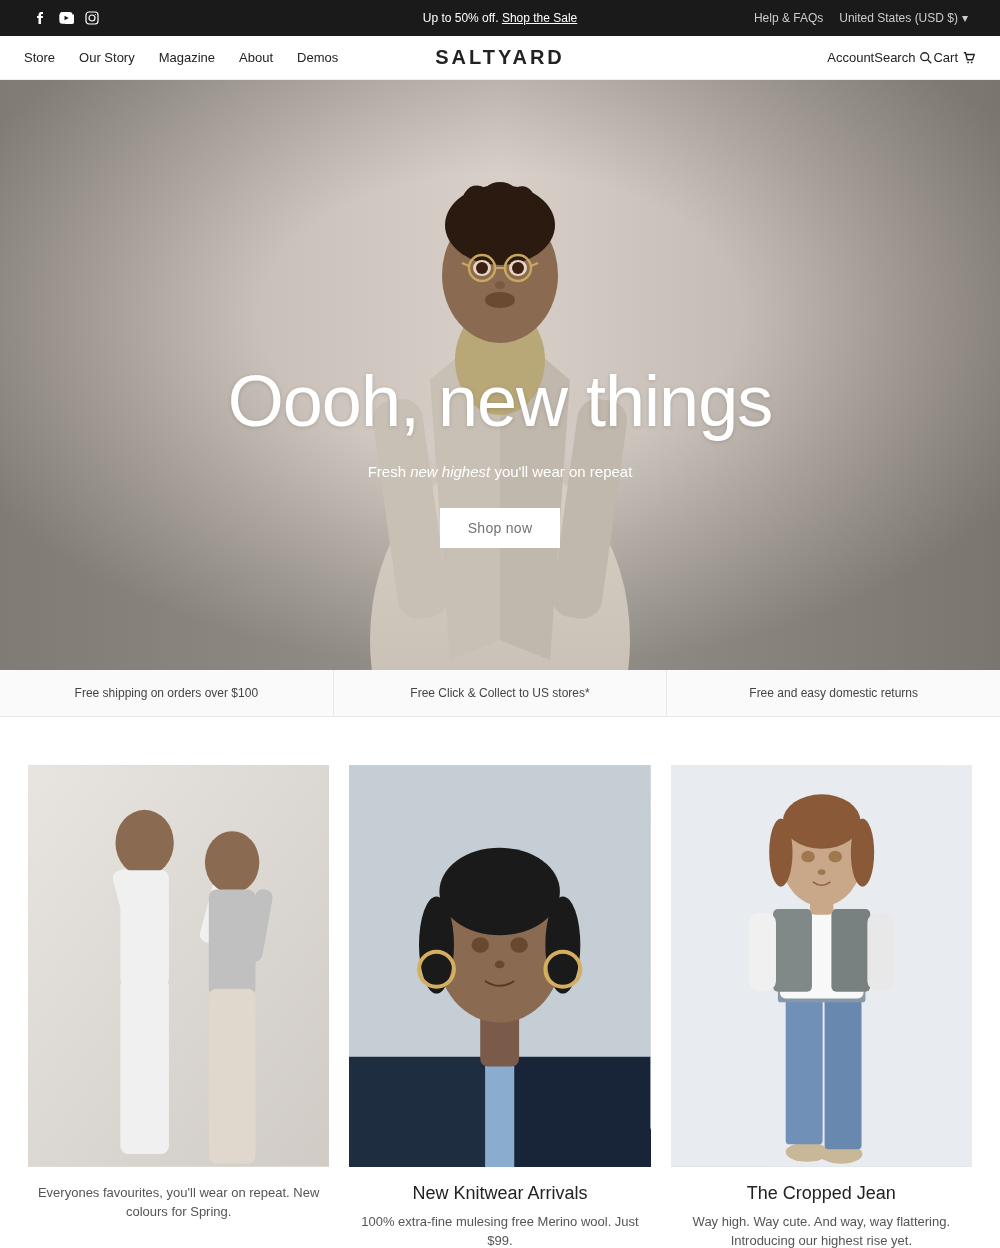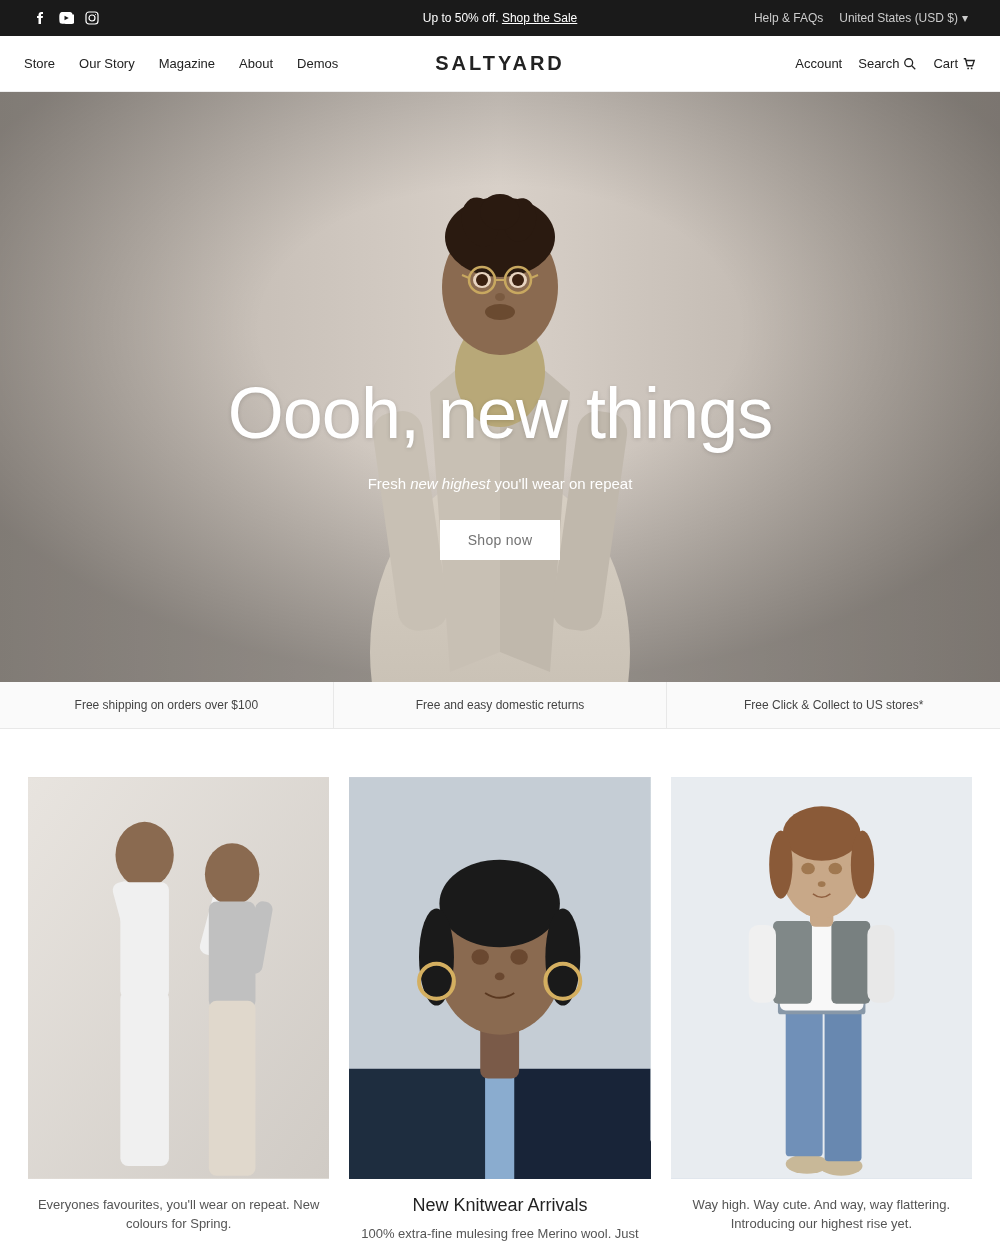--- a/index.html
+++ b/index.html
@@ -24,28 +24,28 @@
     .announcement-bar .right-links span { cursor: pointer; }
     .announcement-bar .right-links .region { display: flex; align-items: center; gap: 4px; }
     .announcement-bar-wrap { background: #1a1a1a; position: relative; }
 
     
     .nav {
       display: flex;
       align-items: center;
       justify-content: space-between;
       padding: 0 24px;
-      height: 56px;
+      height: 44px;
       border-bottom: 1px solid #eee;
       background: #fff;
     }
     .nav-left { display: flex; gap: 24px; align-items: center; }
     .nav-left a { font-size: 13px; color: #222; text-decoration: none; }
     .nav-logo { font-size: 20px; font-weight: 700; letter-spacing: 3px; color: #222; text-decoration: none; position: absolute; left: 50%; transform: translateX(-50%); }
-    .nav-right { display: flex; gap: 16px; align-items: center; }
+    .nav-right { display: flex; align-items: center; }
     .nav-right a { font-size: 13px; color: #222; text-decoration: none; display: flex; align-items: center; gap: 4px; }
 
     
     .hero {
       position: relative;
       width: 100%;
       height: 590px;
       background: #b8b0a4;
       overflow: hidden;
       display: flex;
@@ -298,22 +298,22 @@
       <span>Fresh </span><em>new highest</em><span> you'll wear on repeat</span>
     </p>
     <div class="hero-buttons">
       <button class="btn-hero">Shop now</button>
     </div>
   </div>
 </section>
 
 <div class="info-bar">
   <div class="info-bar-item">Free shipping on orders over $100</div>
+  <div class="info-bar-item">Free Click &amp; Collect to US stores*</div>
   <div class="info-bar-item">Free and easy domestic returns</div>
-  <div class="info-bar-item">Free Click &amp; Collect to US stores*</div>
 </div>
 
 <section class="product-section">
   <div class="product-grid">
 
     <div class="product-card">
       <div class="product-image img-essentials">
         <svg width="100%" height="100%" viewBox="0 0 310 413" xmlns="http://www.w3.org/2000/svg">
           <defs>
             <linearGradient id="ess-bg" x1="0" y1="0" x2="1" y2="1">
@@ -417,18 +417,19 @@
           <ellipse cx="155" cy="58" rx="40" ry="28" fill="#8a5a38"></ellipse>
           <ellipse cx="113" cy="90" rx="12" ry="35" fill="#8a5a38"></ellipse>
           <ellipse cx="197" cy="90" rx="12" ry="35" fill="#8a5a38"></ellipse>
 
           <ellipse cx="141" cy="94" rx="7" ry="6" fill="#a07850"></ellipse>
           <ellipse cx="169" cy="94" rx="7" ry="6" fill="#a07850"></ellipse>
           <ellipse cx="155" cy="110" rx="4" ry="3" fill="#a07850"></ellipse>
           <path d="M146 120 Q155 127 164 120" stroke="#906040" stroke-width="1.5" fill="none"></path>
         </svg>
       </div>
+      <h3 class="product-title">The Cropped Jean</h3>
       <p class="product-desc">Way high. Way cute. And way, way flattering.
 Introducing our highest rise yet.</p>
     </div>
 
   </div>
 </section>
 
 </body></html>

